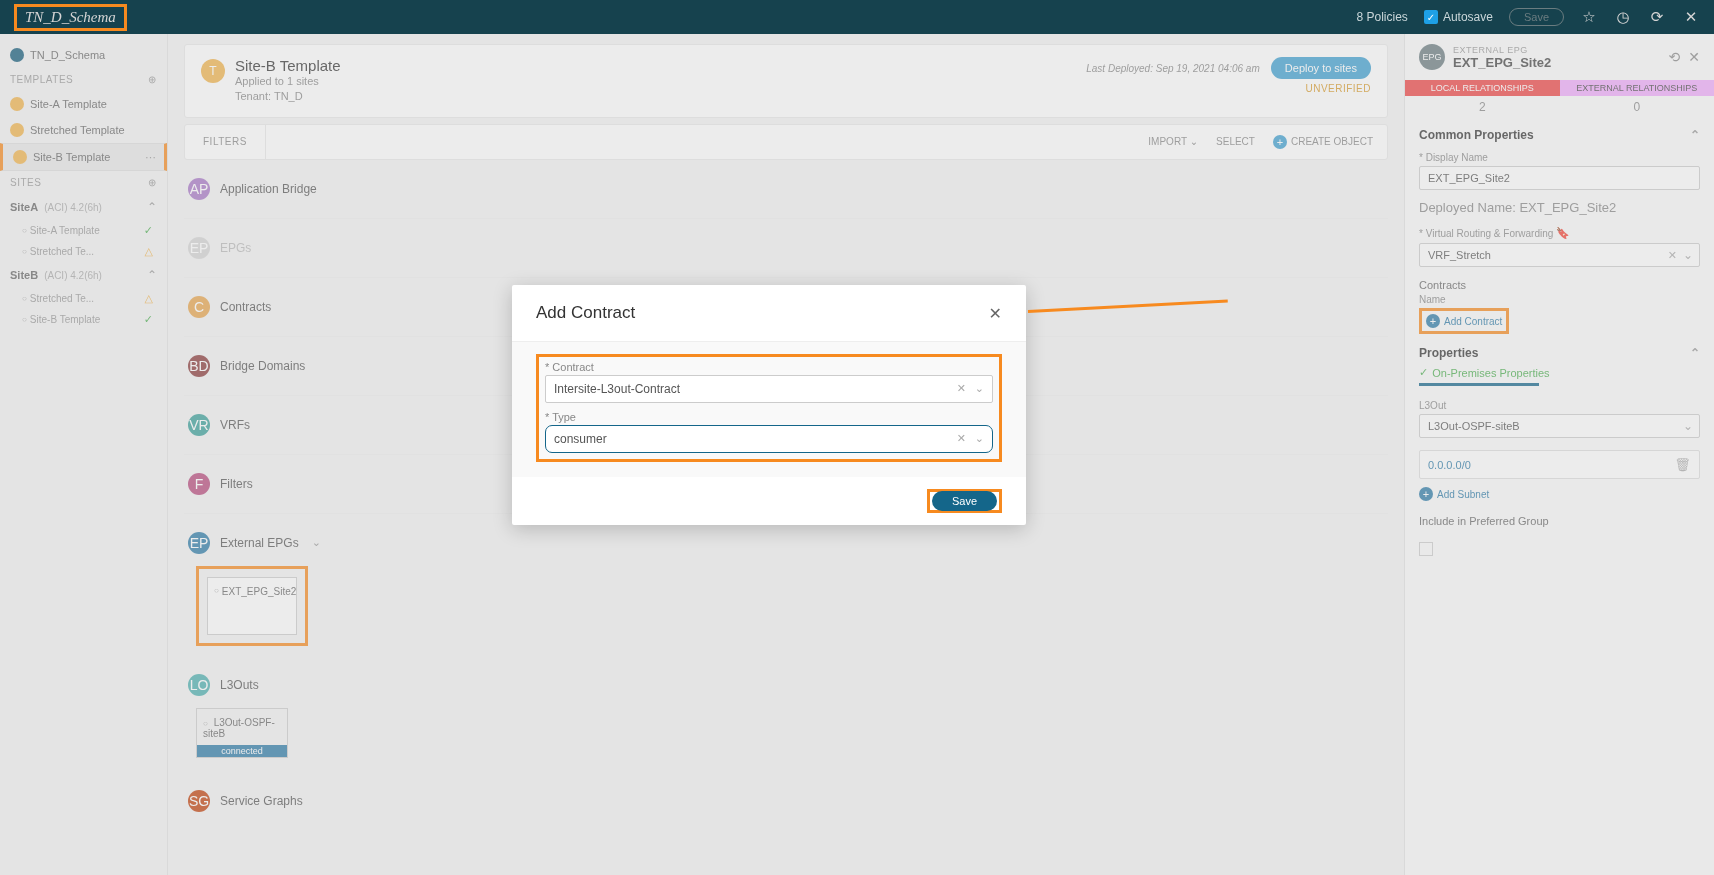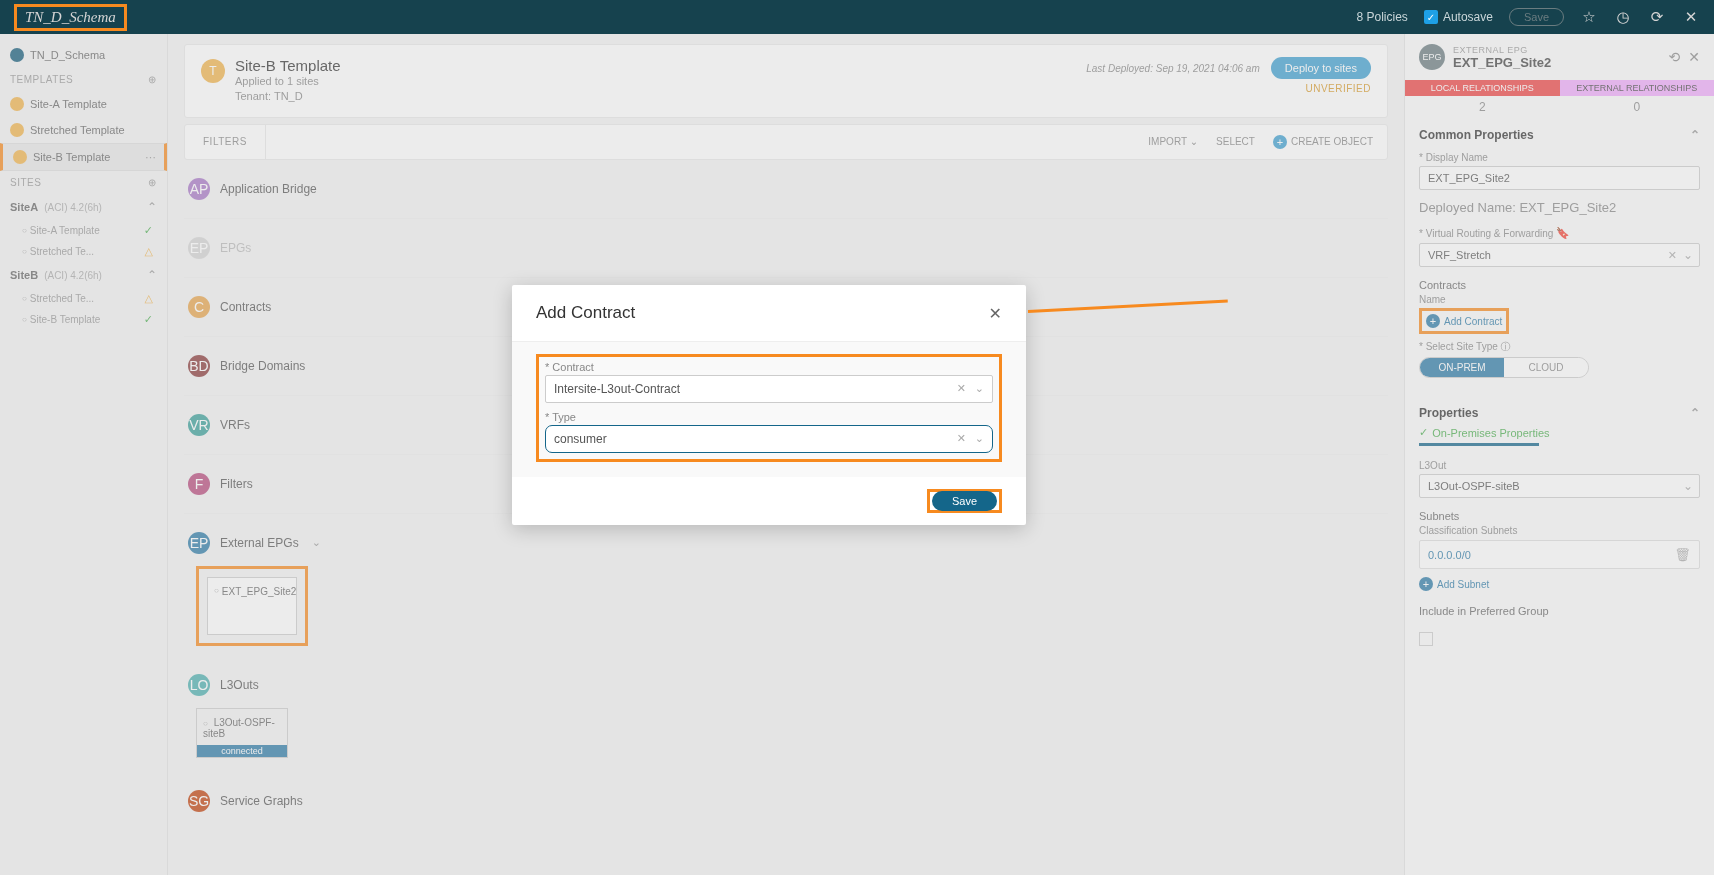--- a/index.html
+++ b/index.html
@@ -309,45 +309,34 @@
   <div class="rp-field" style="padding-bottom:2px;">
     <span class="rp-label" style="font-size:11px;color:#666;">Contracts</span>
     <span class="rp-label">Name</span>
     <div style="display:inline-block;" class="hl-orange">
       <span class="add-contr">
         <span class="dot">+</span>
         <span>Add Contract</span>
       </span>
     </div>
   </div>
-  <div class="rp-field">
-    <span class="rp-label"><span>* Select Site Type</span> <span style="color:#888;">ⓘ</span></span>
-    <div class="site-type">
-      <div class="st-on">ON-PREM</div>
-      <div class="st-off">CLOUD</div>
-    </div>
-  </div>
   <div class="rp-section-h">
     <span>Properties</span>
     <span class="chev">⌃</span>
   </div>
   <div class="onprem-pr">
     <span>✓</span>
     <span>On-Premises Properties</span>
   </div>
   <div class="onprem-underline"></div>
   <div class="rp-field">
     <span class="rp-label">L3Out</span>
     <div class="rp-input rp-select">
       <span>L3Out-OSPF-siteB</span>
     </div>
-  </div>
-  <div class="rp-field" style="padding-bottom:0;">
-    <span class="rp-label" style="font-size:11px;color:#666;">Subnets</span>
-    <span class="rp-label">Classification Subnets</span>
   </div>
   <div class="subnets-row">
     <span>0.0.0.0/0</span>
     <span class="del">🗑</span>
   </div>
   <div class="add-subnet">
     <span class="dot" style="width:14px;height:14px;border-radius:50%;background:#2d7ba8;color:#fff;display:inline-flex;align-items:center;justify-content:center;font-size:11px;">+</span>
     <span>Add Subnet</span>
   </div>
   <div class="rp-field" style="padding-top:10px;">

